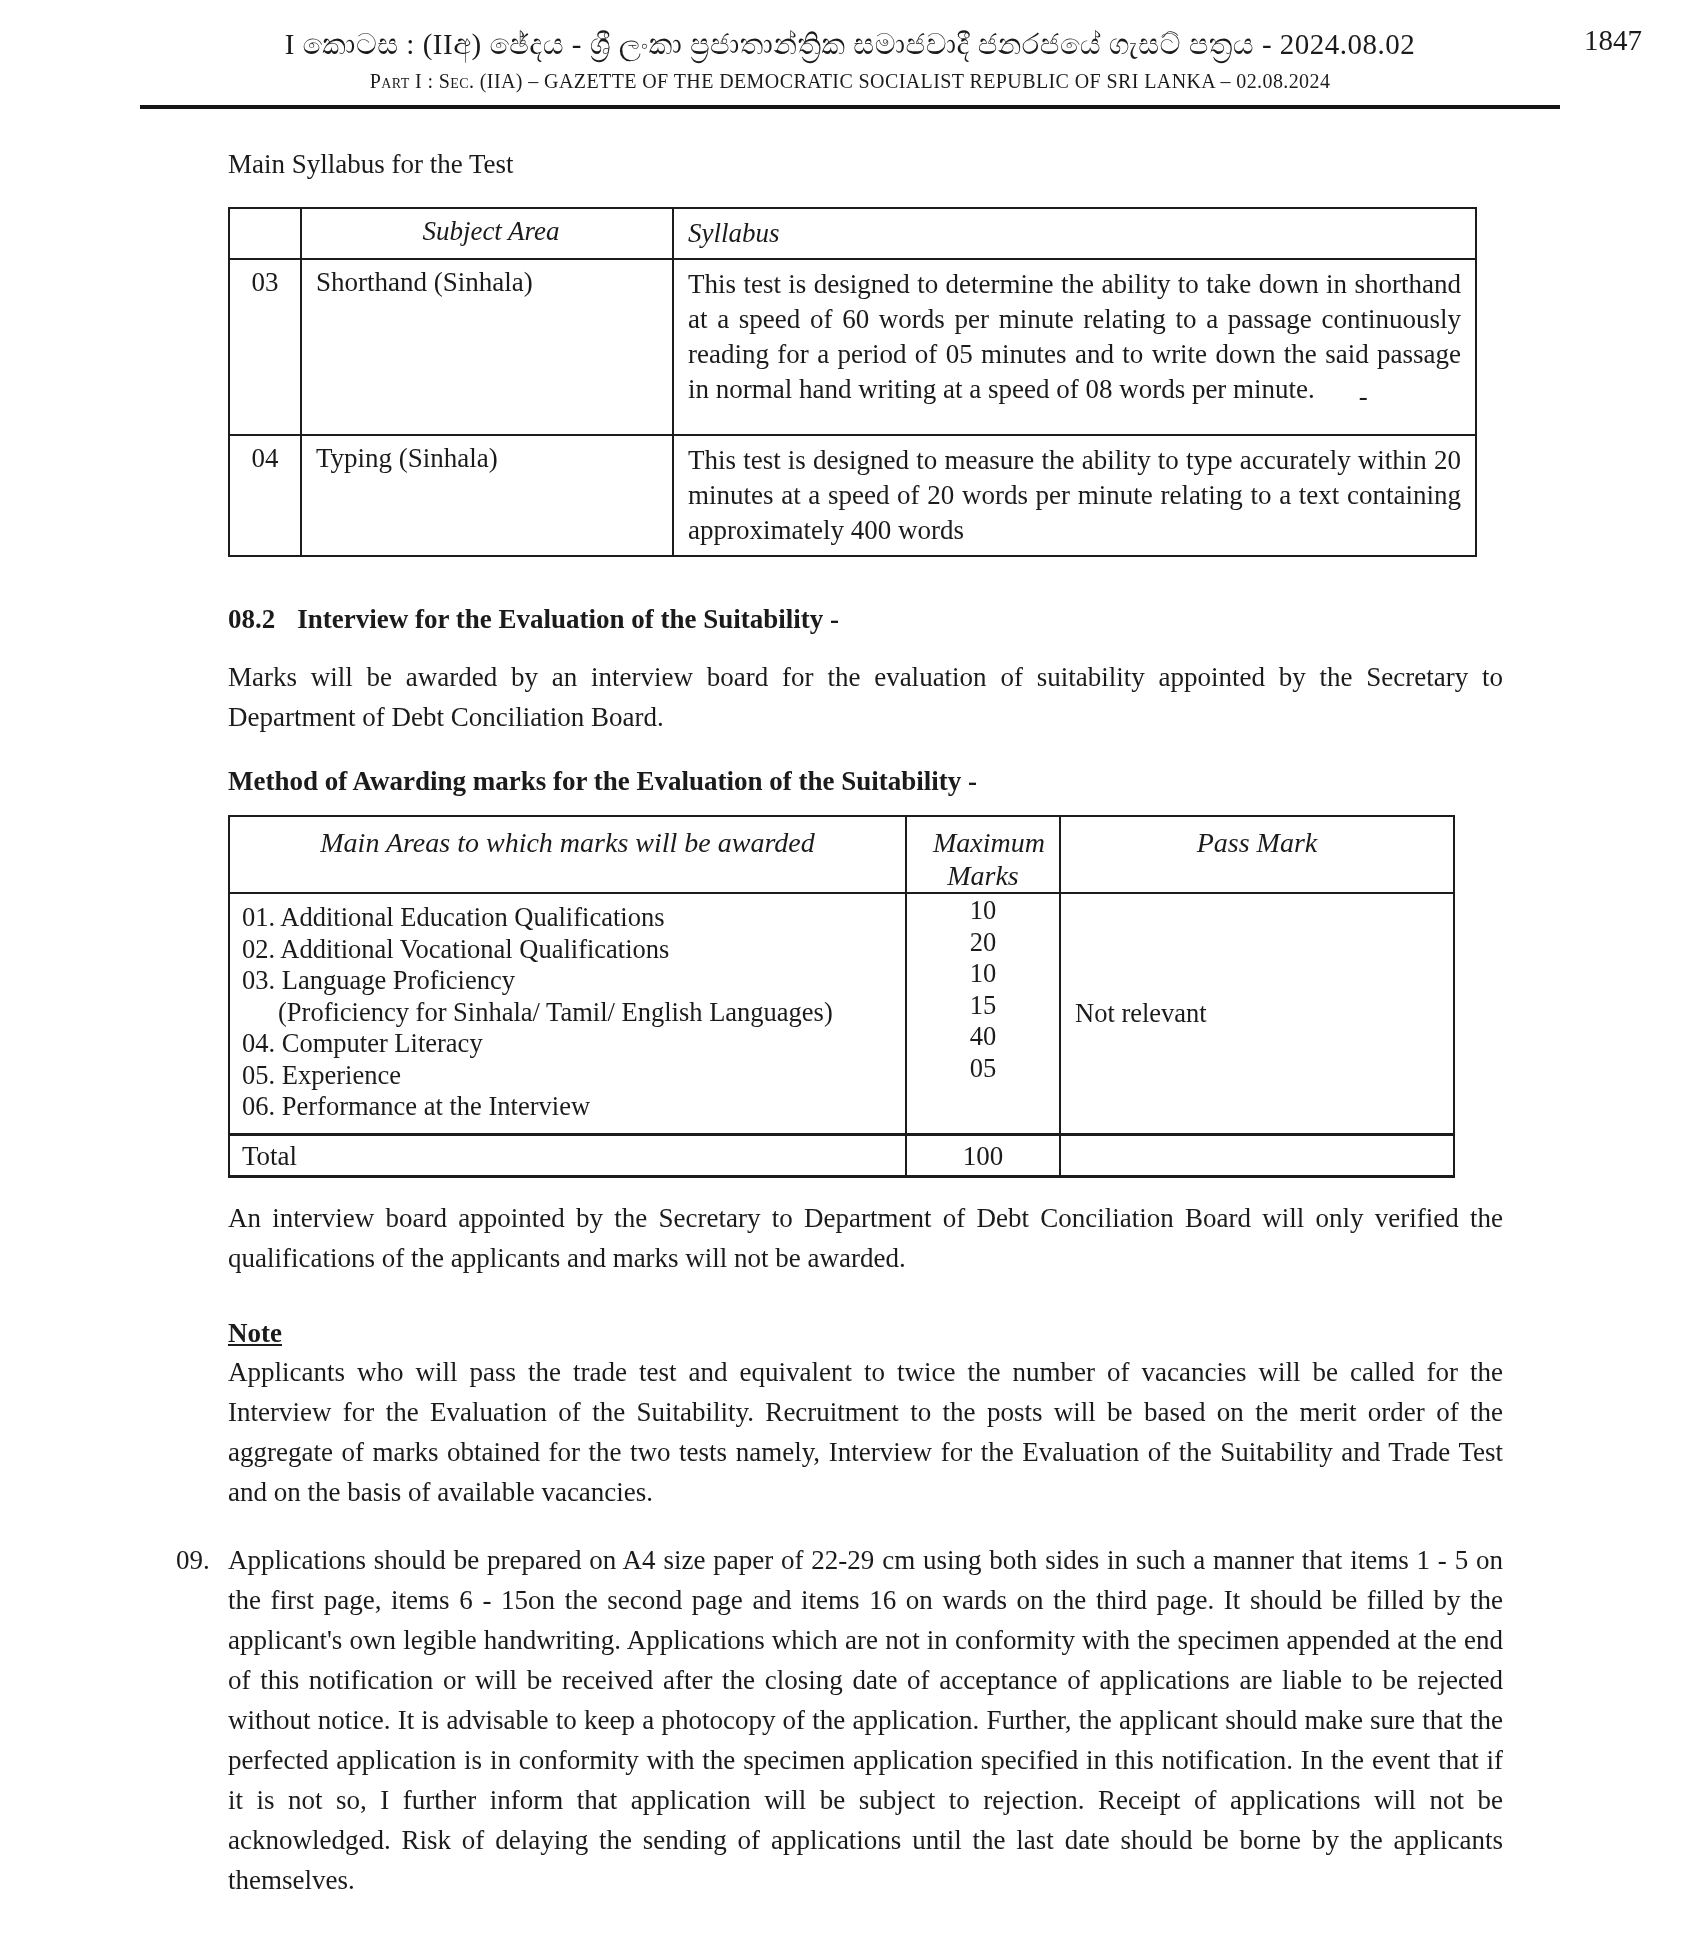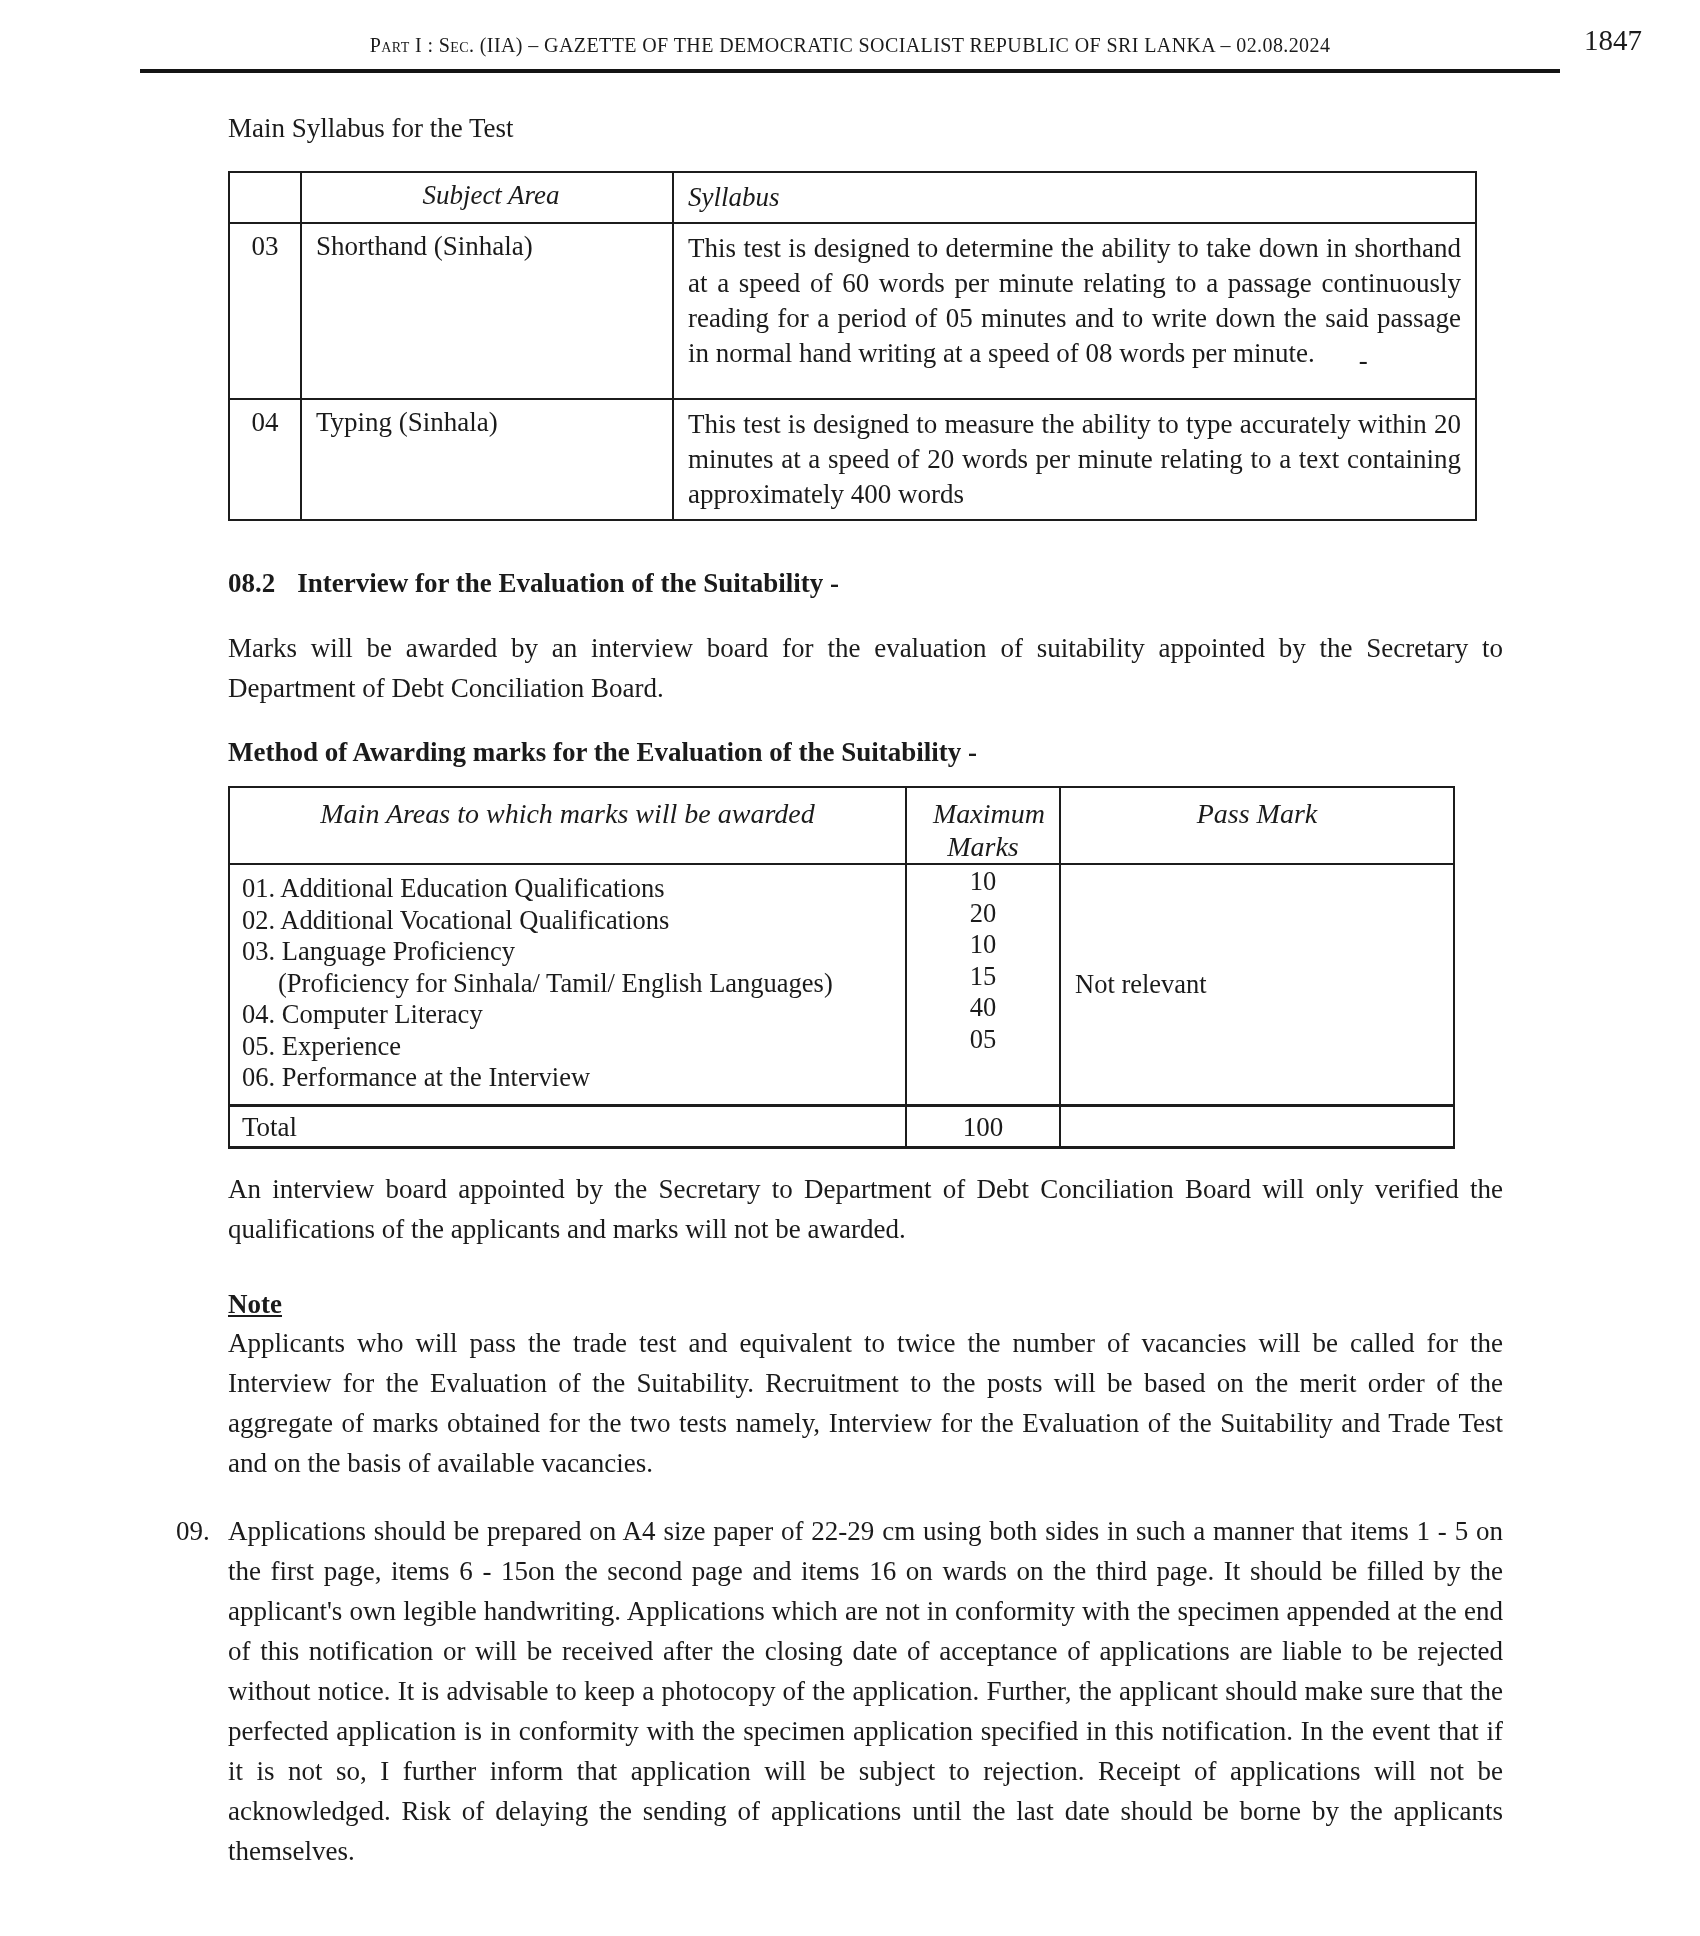--- a/index.html
+++ b/index.html
@@ -36,21 +36,21 @@
   .t1 .c-sub { width: 372px; padding: 7px 6px 7px 14px; }
   .t1 .c-syl { padding: 7px 14px 7px 14px; text-align: justify; line-height: 35px; }
   .t1 .r1 td { height: 176px; }
   .t1 .r2 td { height: 106px; }
   .stray { display: inline-block; position: relative; top: 7px; margin-left: 44px; }
 
   
   .sec-h { font-weight: bold; line-height: 36px; }
   .sec-h .num { margin-right: 22px; }
   .h-082 { margin-top: 44px; }
-  .p-082 { margin-top: 27px; }
+  .p-082 { margin-top: 20px; }
   .method-h { font-weight: bold; margin-top: 26px; line-height: 36px; }
 
   
   .t2 { width: 1227px; margin-top: 16px; table-layout: fixed; }
   .t2 th, .t2 td { border: 2px solid #1c1c1c; vertical-align: top; }
   .t2 th { font-weight: normal; font-style: italic; text-align: center; height: 77px; padding-top: 9px; font-size: 28px; line-height: 33px; }
   .t2 .c-areas { width: 677px; }
   .t2 .c-max { width: 154px; }
   .t2 th.c-max { padding: 9px 26px 0 26px; }
   .t2 .body-row td { border-bottom-width: 3px; }
@@ -72,20 +72,21 @@
   .item09 { position: relative; margin-top: 28px; }
   .item09 .inum { position: absolute; left: -52px; top: 0; line-height: 40px; }
 </style>
 </head>
 <body>
 
 <div class="page">
 
   <div class="hdr">
     <div class="pageno">1847</div>
+    <div class="hdr-si">I කොටස : (IIඅ) ඡේදය - ශ්‍රී ලංකා ප්‍රජාතාන්ත්‍රික සමාජවාදී ජනරජයේ ගැසට් පත්‍රය - 2024.08.02</div>
     <div class="hdr-en"><span class="sc">Part I : Sec. (IIA) – </span><span>GAZETTE OF THE DEMOCRATIC SOCIALIST REPUBLIC OF SRI LANKA – 02.08.2024</span></div>
     <div class="hdr-rule"></div>
   </div>
 
   <div class="content">
 
     <div class="doc-title">Main Syllabus for the Test</div>
 
     <table class="t1">
       <tbody>

